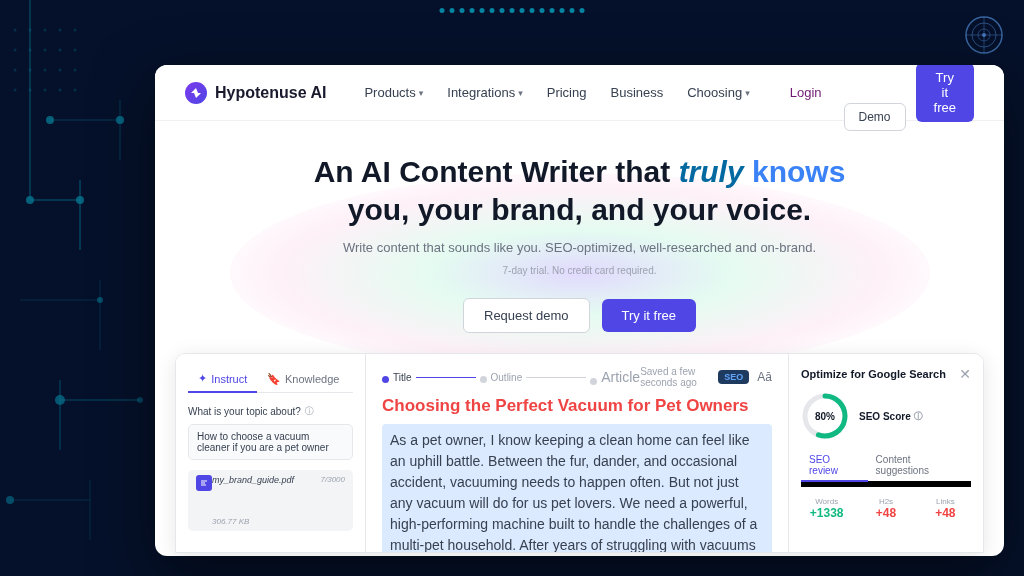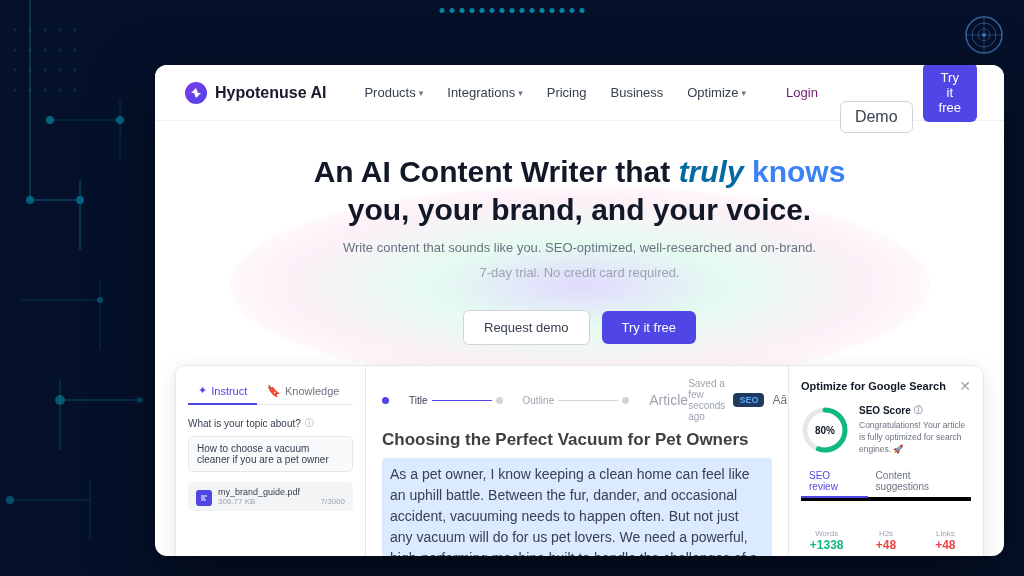--- a/index.html
+++ b/index.html
@@ -114,21 +114,21 @@
     }
 
     .btn-login {
       font-size: 13px;
       color: #701a75;
       cursor: pointer;
       padding: 6px 12px;
     }
 
     .btn-demo {
-      font-size: 16px;
+      font-size: 12px;
       color: #374151;
       cursor: pointer;
       padding: 6px 14px;
       border: 1px solid #d1d5db;
       border-radius: 6px;
       background: white;
       margin-top: 48px;
     }
 
     .btn-try {
@@ -187,23 +187,23 @@
 
     .hero-subtitle {
       position: relative;
       font-size: 13px;
       color: #6b7280;
       margin-bottom: 10px;
     }
 
     .hero-trial {
       position: relative;
-      font-size: 13px;
+      font-size: 10px;
       color: #9ca3af;
-      margin-bottom: 30px;
+      margin-bottom: 22px;
     }
 
     .hero-buttons {
       position: relative;
       display: flex;
       align-items: center;
       justify-content: center;
       gap: 12px;
     }
 
@@ -287,27 +287,27 @@
       color: #374151;
       padding: 6px 8px;
       border: 1px solid #e5e7eb;
       border-radius: 5px;
       margin-bottom: 10px;
       background: #f9fafb;
     }
 
     .brand-file {
       display: flex;
-      align-items: flex-end;
-      gap: 6px;
+      align-items: flex-start;
       background: #f3f4f6;
       border-radius: 5px;
       padding: 5px 8px;
       font-size: 9px;
       color: #374151;
+      font-style: italic;
     }
 
     .brand-file-icon {
       width: 16px;
       height: 16px;
       background: #4f46e5;
       border-radius: 3px;
       display: flex;
       align-items: center;
       justify-content: center;
@@ -325,20 +325,21 @@
       font-size: 9px;
       color: #374151;
       white-space: nowrap;
       overflow: hidden;
       text-overflow: ellipsis;
     }
 
     .brand-file-size {
       font-size: 8px;
       color: #9ca3af;
+      margin-top: 32px;
     }
 
     .brand-file-count {
       font-size: 8px;
       color: #9ca3af;
     }
 
     
     .app-main {
       flex: 1;
@@ -358,22 +359,22 @@
     .progress-steps {
       display: flex;
       align-items: center;
       gap: 4px;
       font-size: 10px;
       color: #6b7280;
     }
 
     .step-item {
       display: flex;
-      align-items: center;
-      gap: 20px;
+      align-items: flex-end;
+      gap: 4px;
     }
 
     .step-dot-active {
       width: 7px;
       height: 7px;
       border-radius: 50%;
       background: #4f46e5;
     }
 
     .step-dot-inactive {
@@ -406,21 +407,21 @@
       color: #60a5fa;
       font-size: 9px;
       padding: 2px 6px;
       border-radius: 4px;
       font-weight: 600;
     }
 
     .article-title {
       font-size: 17px;
       font-weight: 700;
-      color: #404040;
+      color: #ef4444;
       margin-bottom: 8px;
     }
 
     .article-body {
       font-size: 14px;
       color: #374151;
       line-height: 1.5;
       background: #dbeafe;
       padding: 6px 8px;
       border-radius: 4px;
@@ -469,22 +470,22 @@
     }
 
     .seo-score-label {
       font-size: 9px;
       color: #6b7280;
       margin-top: 3px;
     }
 
     .seo-tabs {
       display: flex;
-      border-bottom: 4px solid #000000;
-      margin-bottom: 28px;
+      border-bottom: 6px solid #000000;
+      margin-bottom: 10px;
       font-size: 10px;
     }
 
     .seo-tab {
       padding: 4px 8px;
       color: #6b7280;
       cursor: pointer;
     }
 
     .seo-tab.active {
@@ -635,21 +636,21 @@
           <span>Integrations</span>
           <span class="chevron">▾</span>
         </span>
         <span class="nav-link">
           <span>Pricing</span>
         </span>
         <span class="nav-link">
           <span>Business</span>
         </span>
         <span class="nav-link">
-          <span>Optimize</span>
+          <span>Choosing</span>
           <span class="chevron">▾</span>
         </span>
       </div>
 
       <div class="nav-actions">
         <span class="btn-login">Login</span>
         <button class="btn-demo">Demo</button>
         <button class="btn-try">Try it free</button>
       </div>
     </nav>
@@ -745,21 +746,20 @@
               <circle cx="24" cy="24" r="20" fill="none" stroke="#e5e7eb" stroke-width="5"></circle>
               <circle cx="24" cy="24" r="20" fill="none" stroke="#10b981" stroke-width="5" stroke-dasharray="100.5 125.6" stroke-dashoffset="31.4" stroke-linecap="round" transform="rotate(-90 24 24)"></circle>
               <text x="24" y="28" text-anchor="middle" font-size="10" font-weight="700" fill="#111827">80%</text>
             </svg>
           </div>
           <div>
             <div style="font-size:10px;font-weight:600;color:#111827;display:flex;align-items:center;gap:3px;">
               <span>SEO Score</span>
               <span style="color:#9ca3af;font-size:9px;">ⓘ</span>
             </div>
-            <div class="seo-score-label" style="font-size:8.5px;color:#6b7280;line-height:1.4;margin-top:3px;">Congratulations! Your article is fully optimized for search engines. 🚀</div>
           </div>
         </div>
 
         <div class="seo-tabs">
           <span class="seo-tab active">SEO review</span>
           <span class="seo-tab">Content suggestions</span>
         </div>
 
         <div class="seo-stats">
           <div class="seo-stat">

